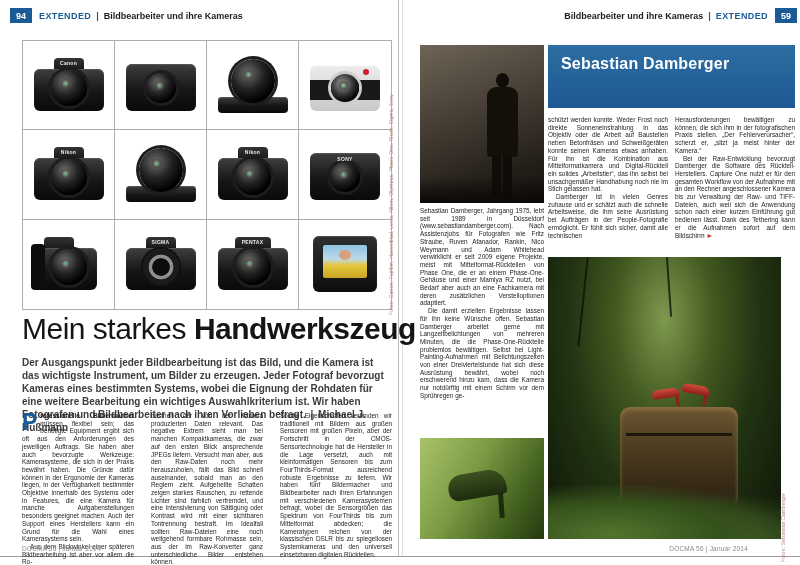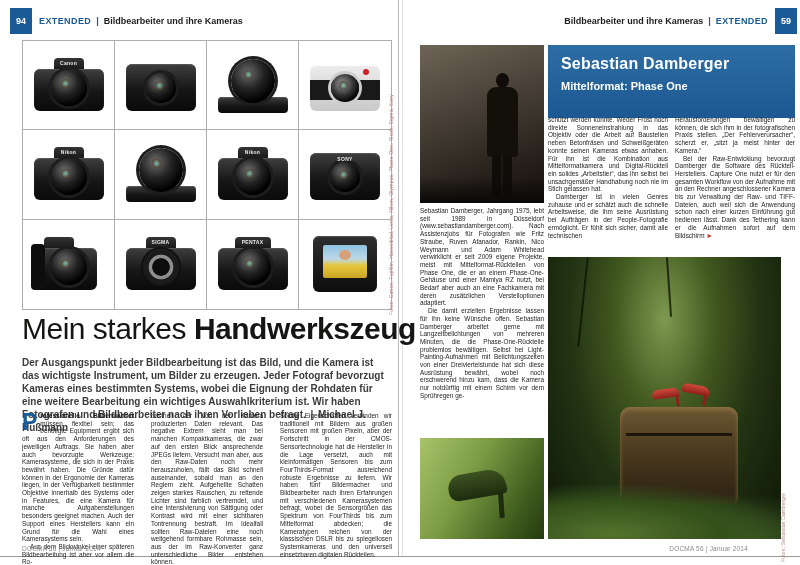--- a/index.html
+++ b/index.html
@@ -9,21 +9,21 @@
   }
   .abs{position:absolute;}
   
   .gutter-a{left:398px;top:0;width:1px;height:556px;background:#b9b9b9;}
   .gutter-b{left:402px;top:0;width:1px;height:556px;background:#e2e2e2;}
   .bottom-rule{left:0;top:556px;width:800px;height:1px;background:#9c9c9c;}
   
   .pg-header{top:8px;display:flex;align-items:center;gap:7px;font-size:9px;font-weight:bold;}
   .pg-header.left{left:10px;}
   .pg-header.right{right:3px;flex-direction:row;}
-  .numbox{width:22px;height:26px;background:#1a5a96;color:#fff;display:flex;align-items:center;justify-content:center;font-size:9px;font-weight:bold;}
+  .numbox{width:22px;height:15px;background:#1a5a96;color:#fff;display:flex;align-items:center;justify-content:center;font-size:9px;font-weight:bold;}
   .hdr-section{color:#1a5a96;letter-spacing:.4px;}
   .hdr-sep{color:#1a5a96;}
   .hdr-title{color:#1d1d1b;}
   .pg-header .grp{display:flex;gap:5px;align-items:flex-start;}
   
   .cam-grid{left:22px;top:40px;width:370px;height:270px;display:grid;
     grid-template-columns:repeat(4,1fr);grid-template-rows:repeat(3,1fr);
     border:1px solid #adadad;box-sizing:border-box;background:#fff;}
   .cell{border-right:1px solid #adadad;border-bottom:1px solid #adadad;display:flex;align-items:center;justify-content:center;position:relative;}
   .cell:nth-child(4n){border-right:none;}
@@ -67,21 +67,21 @@
   .footer{font-size:6.5px;color:#8a8a8a;letter-spacing:.2px;}
   .footer.left{left:22px;top:545px;}
   .footer.right{left:548px;top:545px;width:200px;text-align:right;}
   
   .portrait{left:420px;top:45px;width:124px;height:158px;overflow:hidden;
     background:linear-gradient(160deg,#6e6457 0%,#4a4238 38%,#241f19 78%,#15110d 100%);}
   .portrait::after{content:"";position:absolute;left:0;right:0;bottom:0;height:26px;background:linear-gradient(rgba(0,0,0,0),#0b0908);}
   .fig-head{position:absolute;left:76px;top:28px;width:13px;height:15px;border-radius:50%;background:#0f0c09;}
   .fig-body{position:absolute;left:67px;top:42px;width:31px;height:70px;border-radius:9px 9px 4px 4px;background:#121008;}
   .fig-legs{position:absolute;left:72px;top:110px;width:20px;height:42px;background:linear-gradient(90deg,#0f0d08 45%,#2a241c 50%,#0f0d08 55%);}
-  .titlebox{left:548px;top:45px;width:247px;height:73px;background:linear-gradient(180deg,#2e6da4,#1c5892);box-sizing:border-box;padding:10px 0 0 13px;}
+  .titlebox{left:548px;top:45px;width:247px;height:63px;background:linear-gradient(180deg,#2e6da4,#1c5892);box-sizing:border-box;padding:10px 0 0 13px;}
   .tb-name{color:#fff;font-size:16px;font-weight:bold;letter-spacing:.2px;}
   .tb-sub{color:#fff;font-size:11px;font-weight:bold;margin-top:7px;}
   .rcol{font-size:6.4px;line-height:7.7px;text-align:justify;color:#1d1d1b;}
   .rcol p{margin:0;}
   .rcol p.indent{text-indent:8px;}
   .rc1{left:420px;top:207px;width:124px;}
   .rc2{left:548px;top:116px;width:120px;}
   .rc3{left:675px;top:116px;width:120px;}
   .marker{color:#c0392b;font-size:7px;}
   .bigphoto{left:548px;top:257px;width:233px;height:282px;overflow:hidden;
@@ -251,21 +251,20 @@
 </div>
 
 <div class="abs portrait">
   <div class="fig-head"></div>
   <div class="fig-body"></div>
   <div class="fig-legs"></div>
 </div>
 
 <div class="abs titlebox">
   <div class="tb-name">Sebastian Damberger</div>
-  <div class="tb-sub">Mittelformat: Phase One</div>
 </div>
 
 <div class="abs rcol rc1">
   <p>Sebastian Damberger, Jahrgang 1975, lebt seit 1989 in Düsseldorf (www.sebastiandamberger.com). Nach Assistenzjobs für Fotografen wie Fritz Straube, Ruven Afanador, Rankin, Nico Weymann und Adam Whitehead verwirklicht er seit 2009 eigene Projekte, meist mit Mittelformat-Rückteilen von Phase One, die er an einem Phase-One-Gehäuse und einer Mamiya RZ nutzt, bei Bedarf aber auch an eine Fachkamera mit deren zusätzlichen Verstelloptionen adaptiert.</p>
   <p class="indent">Die damit erzielten Ergebnisse lassen für ihn keine Wünsche offen. Sebastian Damberger arbeitet gerne mit Langzeitbelichtungen von mehreren Minuten, die die Phase-One-Rückteile problemlos bewältigen. Selbst bei Light-Painting-Aufnahmen mit Belichtungszeiten von einer Dreiviertelstunde hat sich diese Ausrüstung bewährt, wobei noch erschwerend hinzu kam, dass die Kamera nur notdürftig mit einem Schirm vor dem Sprühregen ge-</p>
 </div>
 <div class="abs rcol rc2">
   <p>schützt werden konnte. Weder Frost noch direkte Sonneneinstrahlung in das Objektiv oder die Arbeit auf Baustellen neben Betonfräsen und Schweißgeräten konnte seinen Kameras etwas anhaben. Für ihn ist die Kombination aus Mittelformatkamera und Digital-Rückteil ein solides „Arbeitstier“, das ihn selbst bei unsachgemäßer Handhabung noch nie im Stich gelassen hat.</p>
   <p class="indent">Damberger ist in vielen Genres zuhause und er schätzt auch die schnelle Arbeitsweise, die ihm seine Ausrüstung bei Aufträgen in der People-Fotografie ermöglicht. Er fühlt sich sicher, damit alle technischen</p>
 </div>

